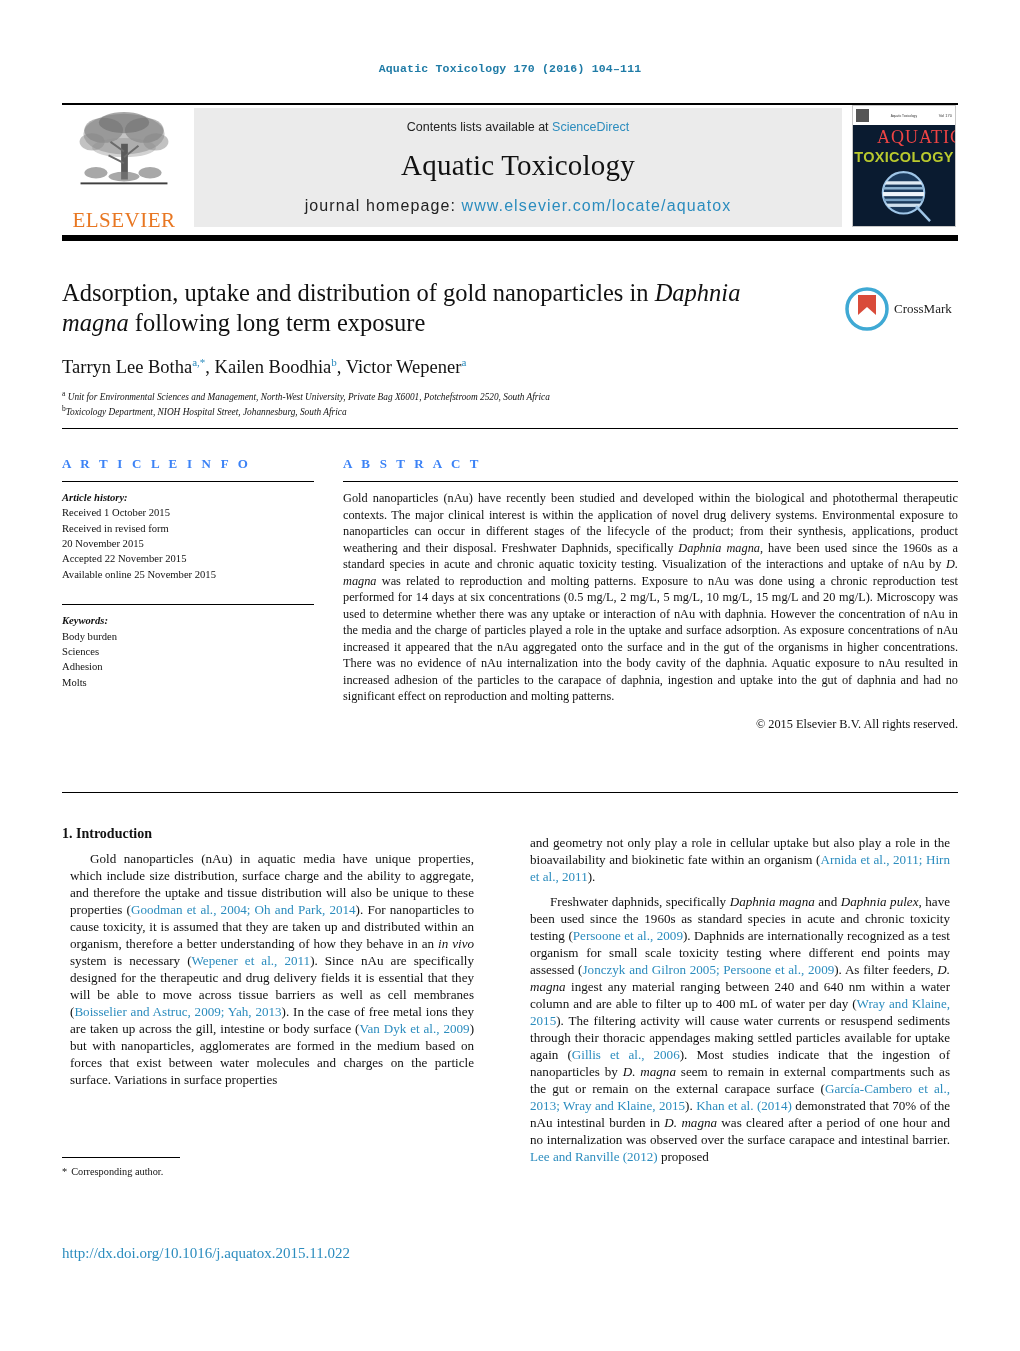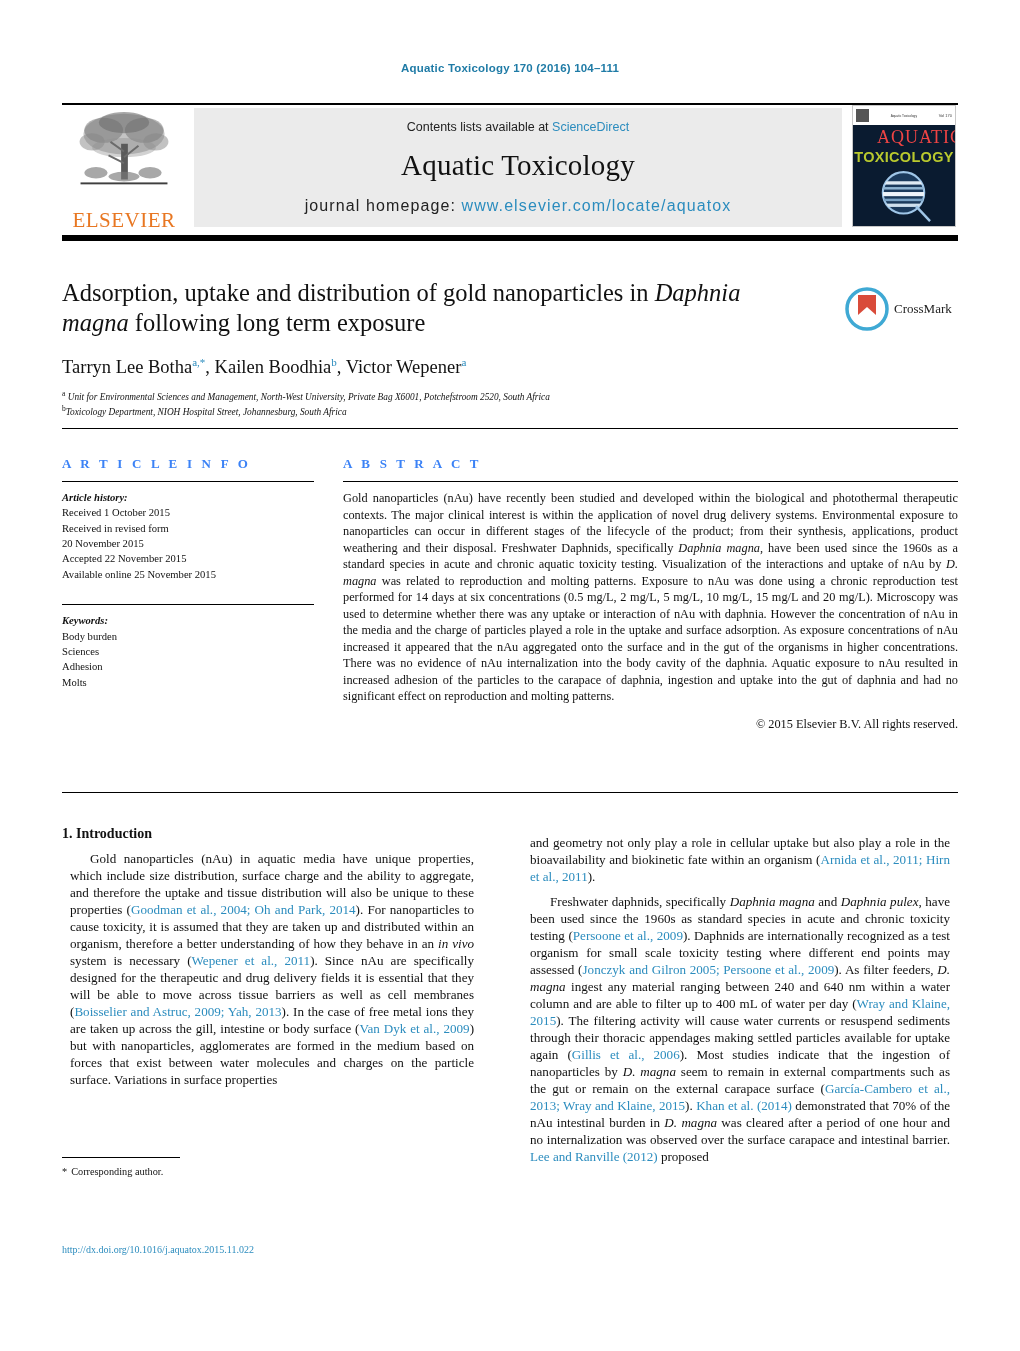--- a/index.html
+++ b/index.html
@@ -20,21 +20,21 @@
     left: 0; top: 0;
     width: 1020px;
     height: 1351px;
   }
 
   
   .running-head {
     position: absolute;
     top: 62px; left: 0; width: 1020px;
     text-align: center;
-    font-family: Liberation Sans, sans-serif;
+    font-family: Liberation Mono, monospace;
     font-size: 11.5px;
     font-weight: bold;
     color: #1f7ba6;
     letter-spacing: .2px;
   }
 
   
   .masthead {
     position: absolute;
     top: 103px; left: 62px;
@@ -295,21 +295,21 @@
     line-height: 1.42;
     color: #111;
   }
   .footnote .star { margin-right: 4px; }
   .footnote .it { font-style: italic; }
   .footnote a, .footnote .mail { color: #2b8cbe; }
   .doi-block {
     position: absolute;
     top: 1242px; left: 62px; width: 420px;
     font-family: "Liberation Serif", serif;
-    font-size: 10px;
+    font-size: 15px;
     line-height: 1.5;
     color: #111;
   }
   .doi-block .doi { color: #2b8cbe; }
 </style>
 </head>
 <body>
 
 <div class="page">
 

